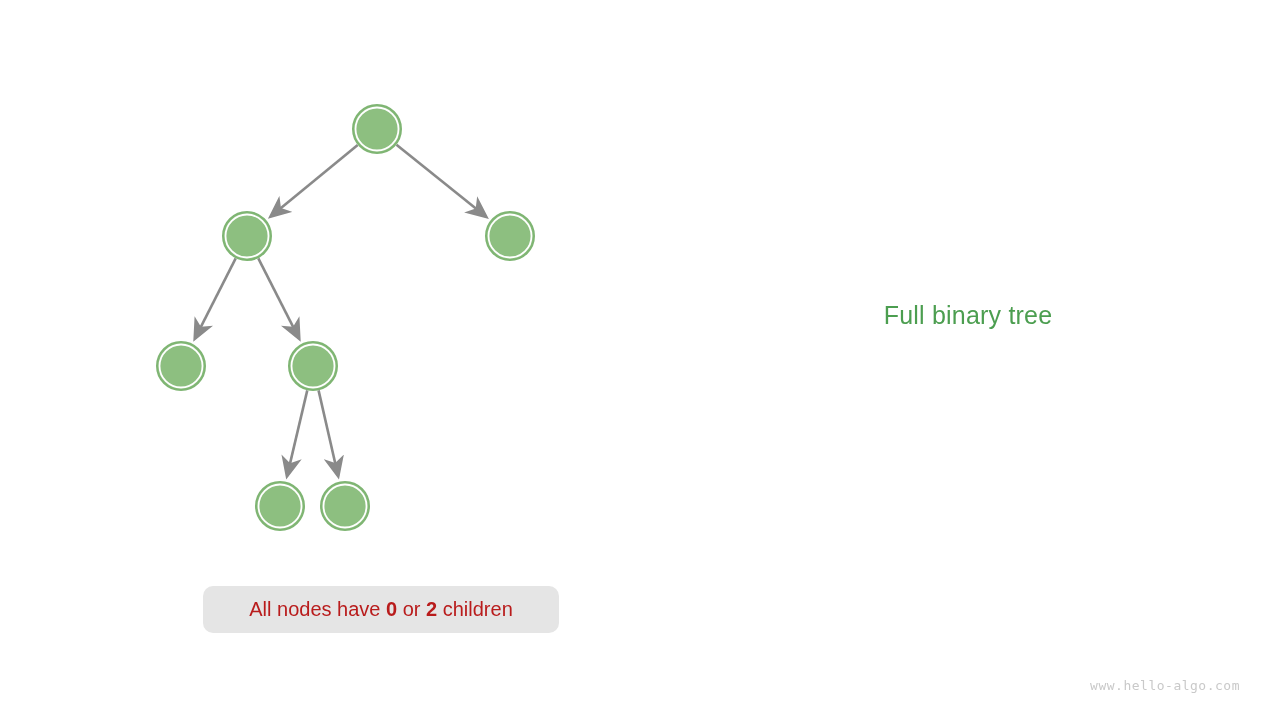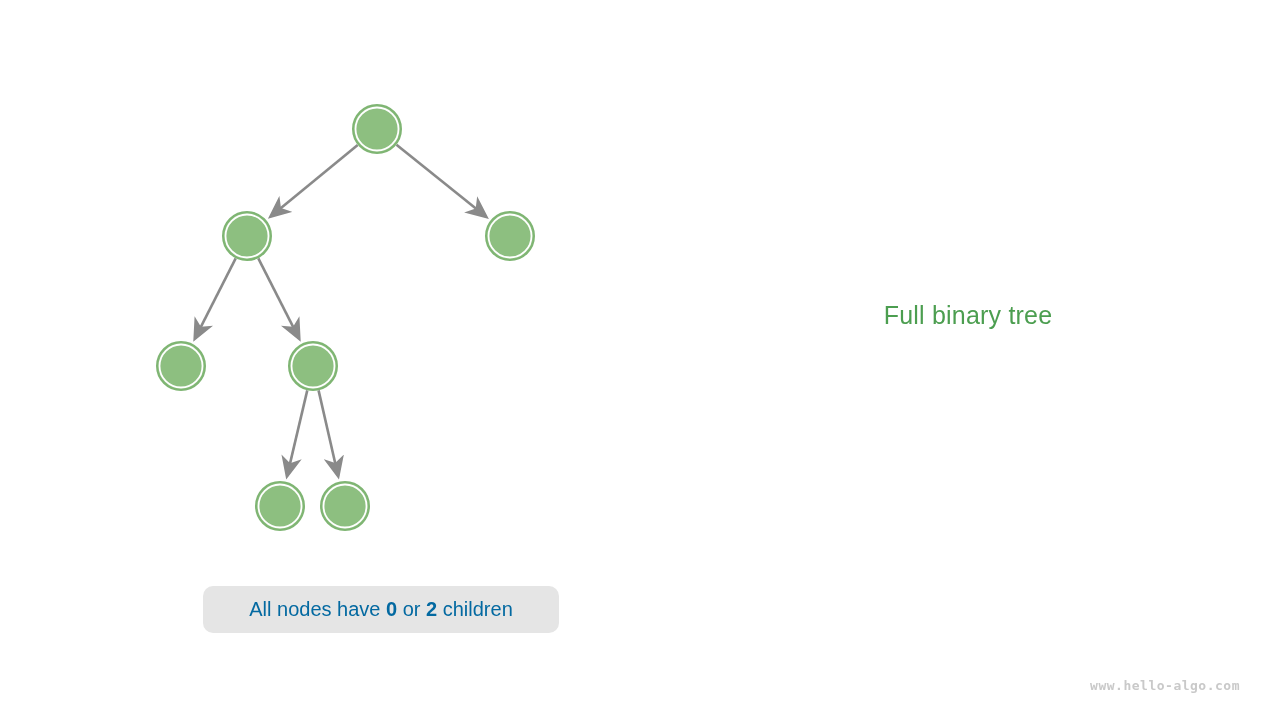--- a/index.html
+++ b/index.html
@@ -26,34 +26,33 @@
     left: 203px;
     top: 586px;
     width: 356px;
     height: 47px;
     background: #e5e5e5;
     border-radius: 10px;
     display: flex;
     align-items: center;
     justify-content: center;
     font-size: 20px;
-    color: #0369a1;
+    color: #b91c1c;
     white-space: pre;
   }
   .caption-pill .b { font-weight: 700; }
 
   .watermark {
     position: absolute;
     right: 40px;
     top: 678px;
     font-family: "DejaVu Sans Mono", "Liberation Mono", monospace;
     font-size: 13px;
     color: #c9c9c9;
     letter-spacing: 0.5px;
-    font-weight: bold;
   }
 </style>
 </head>
 <body>
 
 <div class="canvas">
 
   <svg class="tree" width="660" height="570" viewBox="0 0 660 570">
       <defs>
         <marker id="arrow" markerWidth="9" markerHeight="8" refX="7.5" refY="4" orient="auto">

